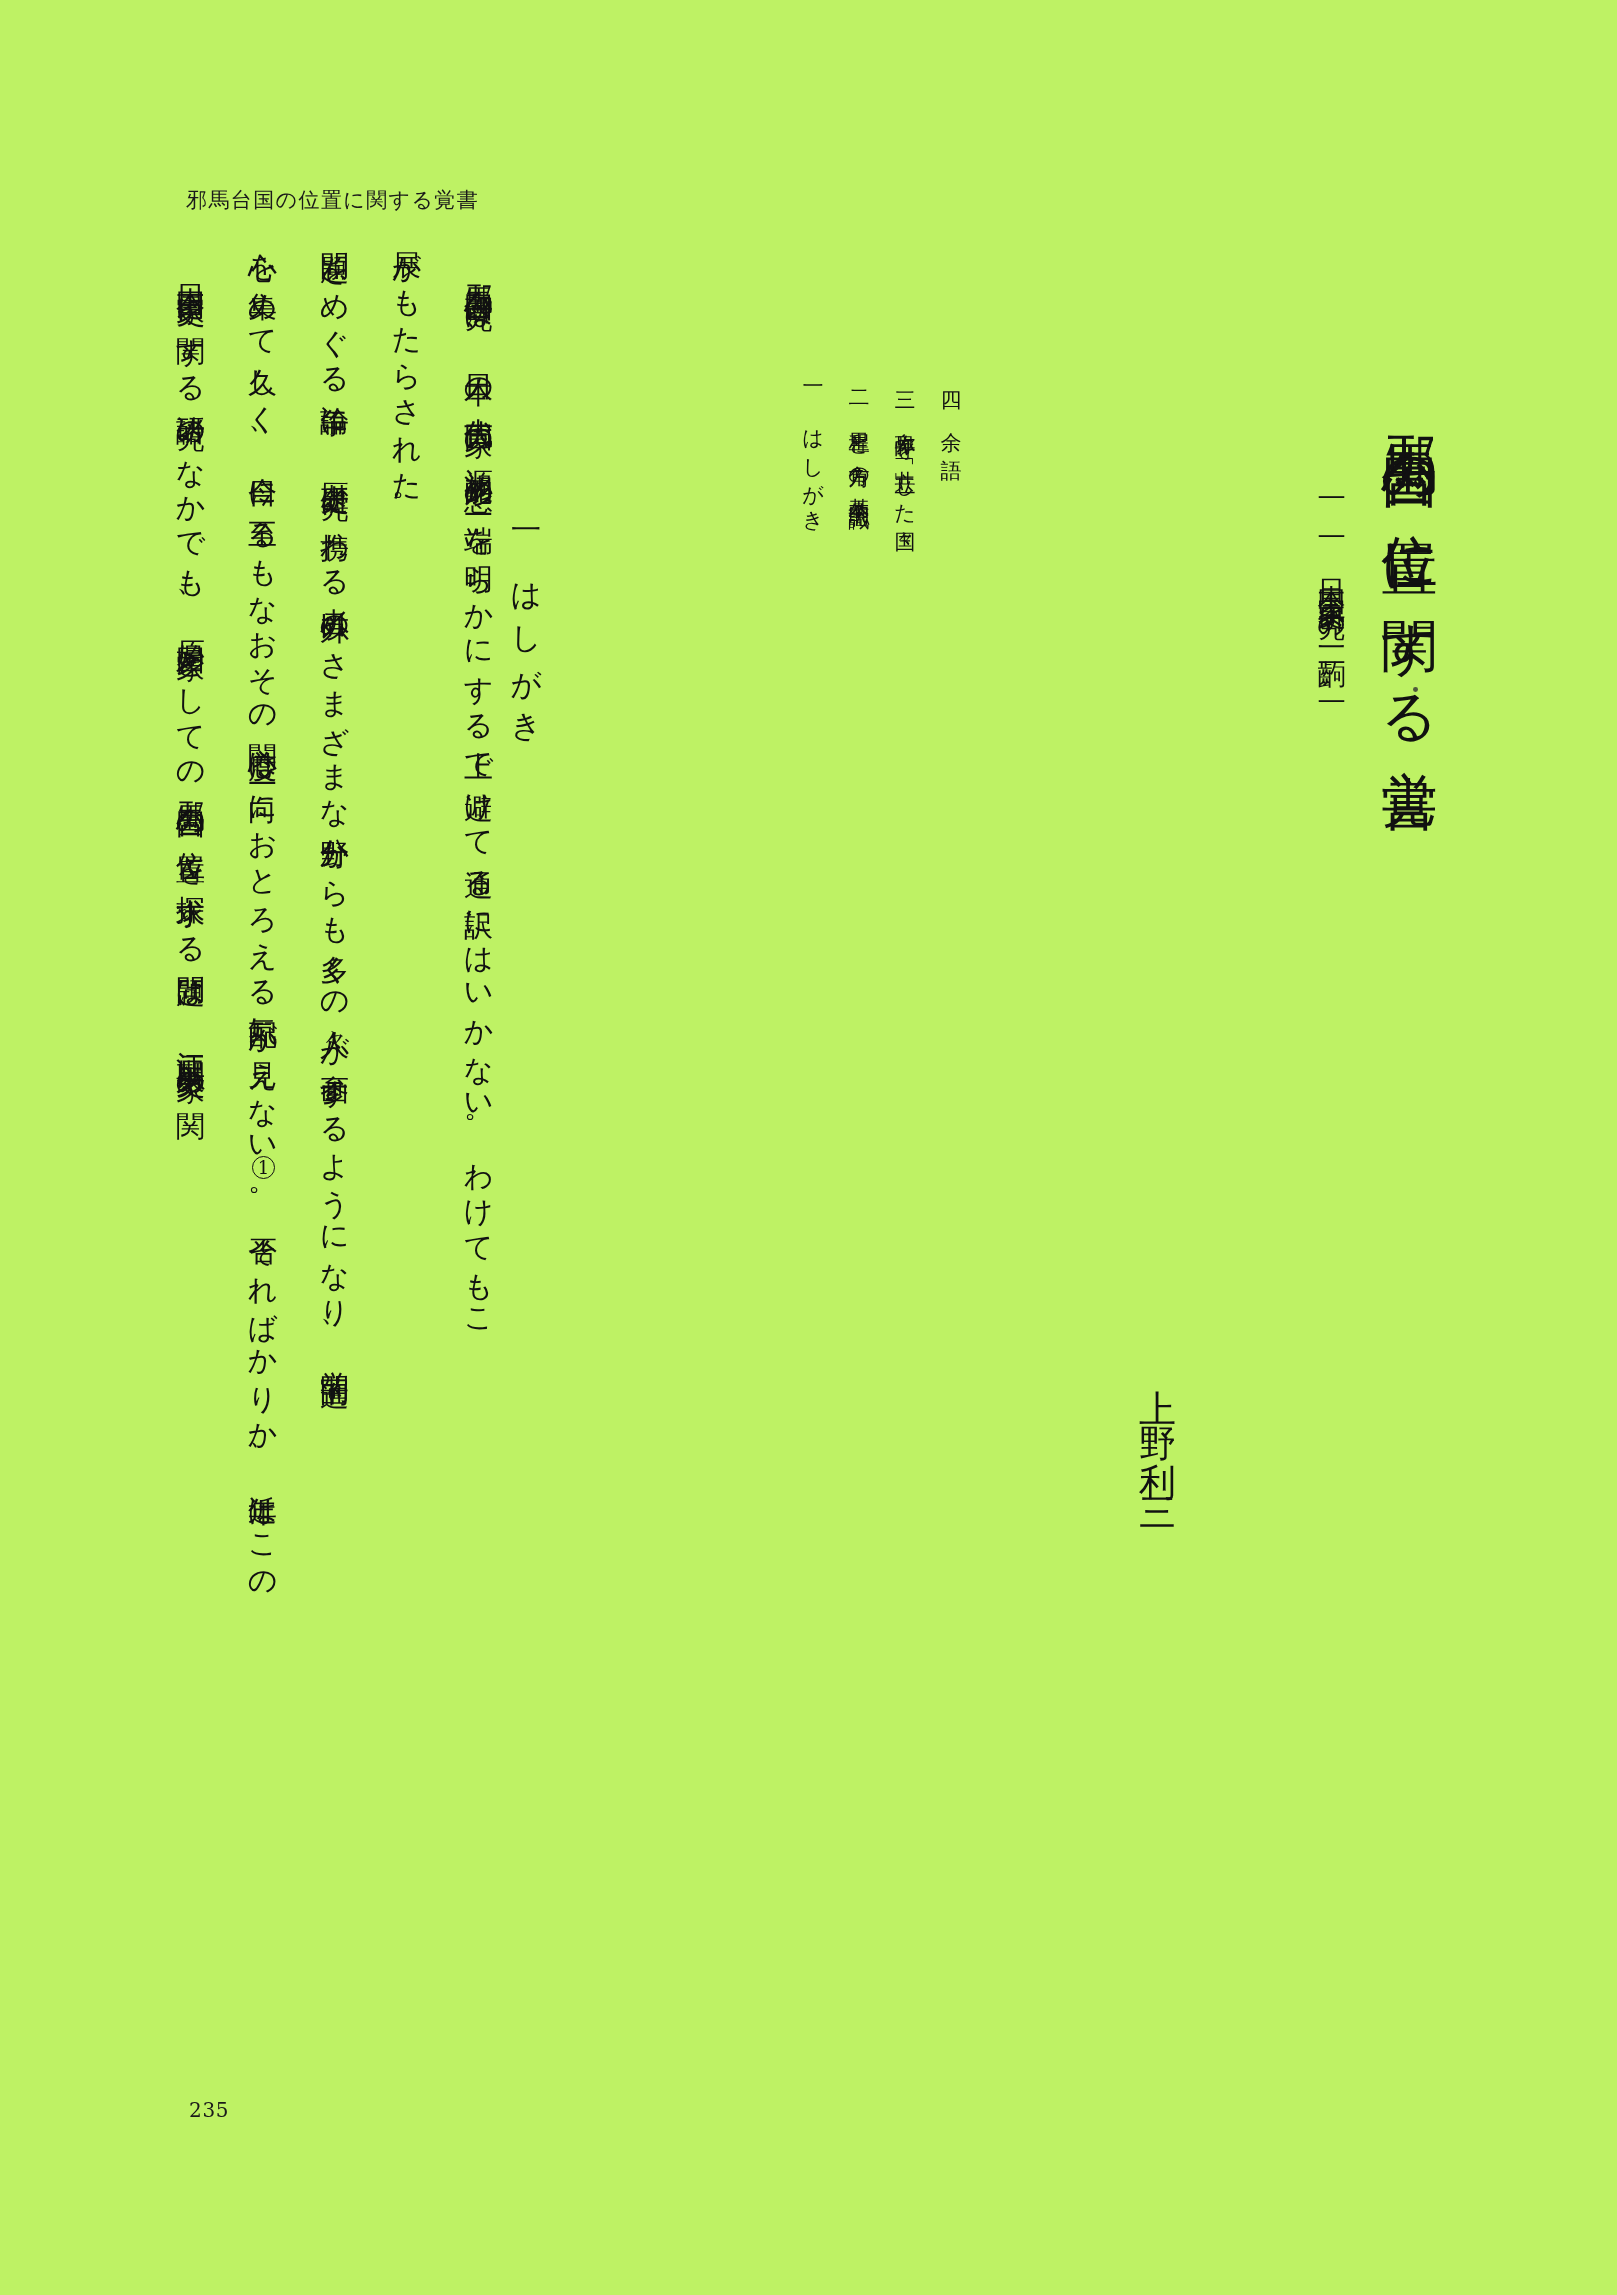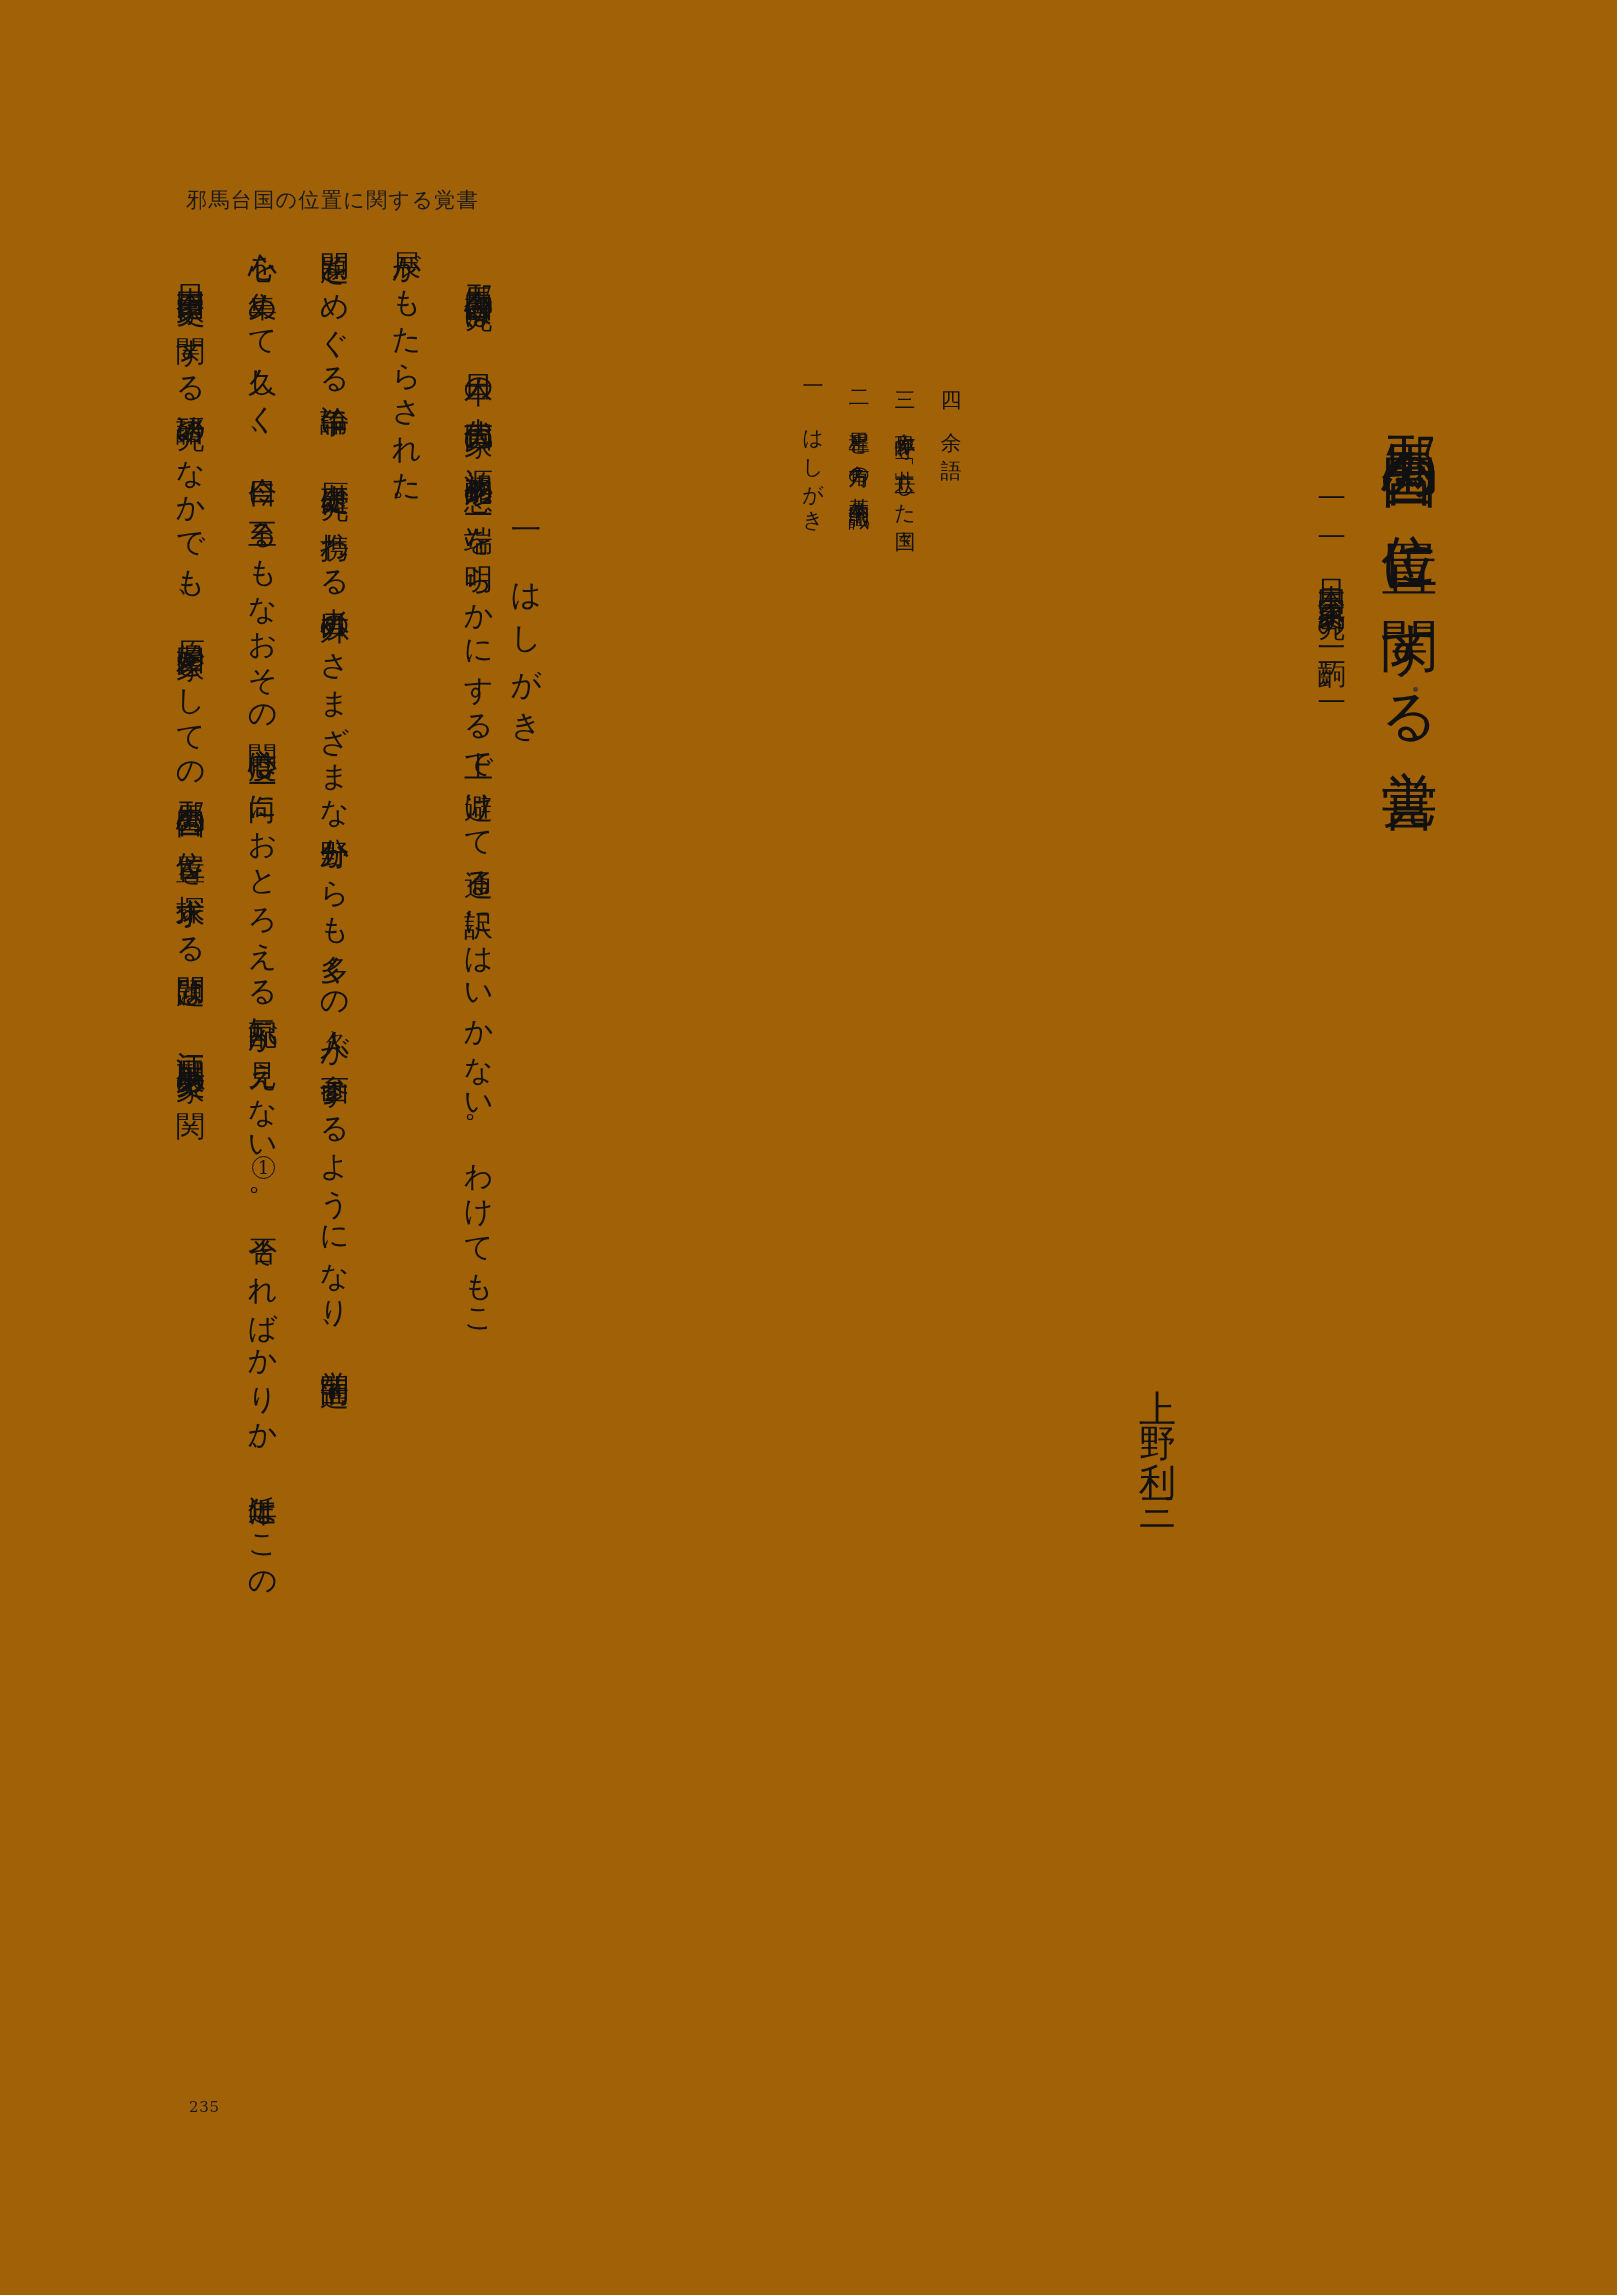--- a/index.html
+++ b/index.html
@@ -13,40 +13,40 @@
     position: relative;
     font-family: "DejaVu Serif", "Liberation Serif", serif;
     color: #111111;
     overflow: hidden;
   }
 
   
   #page {
     position: absolute;
     inset: 0;
-    background: #a16207;
+    background: #bef264;
   }
 
   
   #running-head {
     position: absolute;
     left: 186px;
     top: 186px;
     font-size: 21px;
     letter-spacing: 1.4px;
     color: #1a1a1a;
     white-space: nowrap;
   }
 
   
   #page-number {
     position: absolute;
     left: 189px;
     top: 2098px;
-    font-size: 15px;
+    font-size: 20px;
     letter-spacing: 0.7px;
     color: #1a1a1a;
   }
 
   
   .vtext {
     writing-mode: vertical-rl;
     text-orientation: upright;
     -webkit-writing-mode: vertical-rl;
     font-family: "DejaVu Serif", "Liberation Serif", serif;

